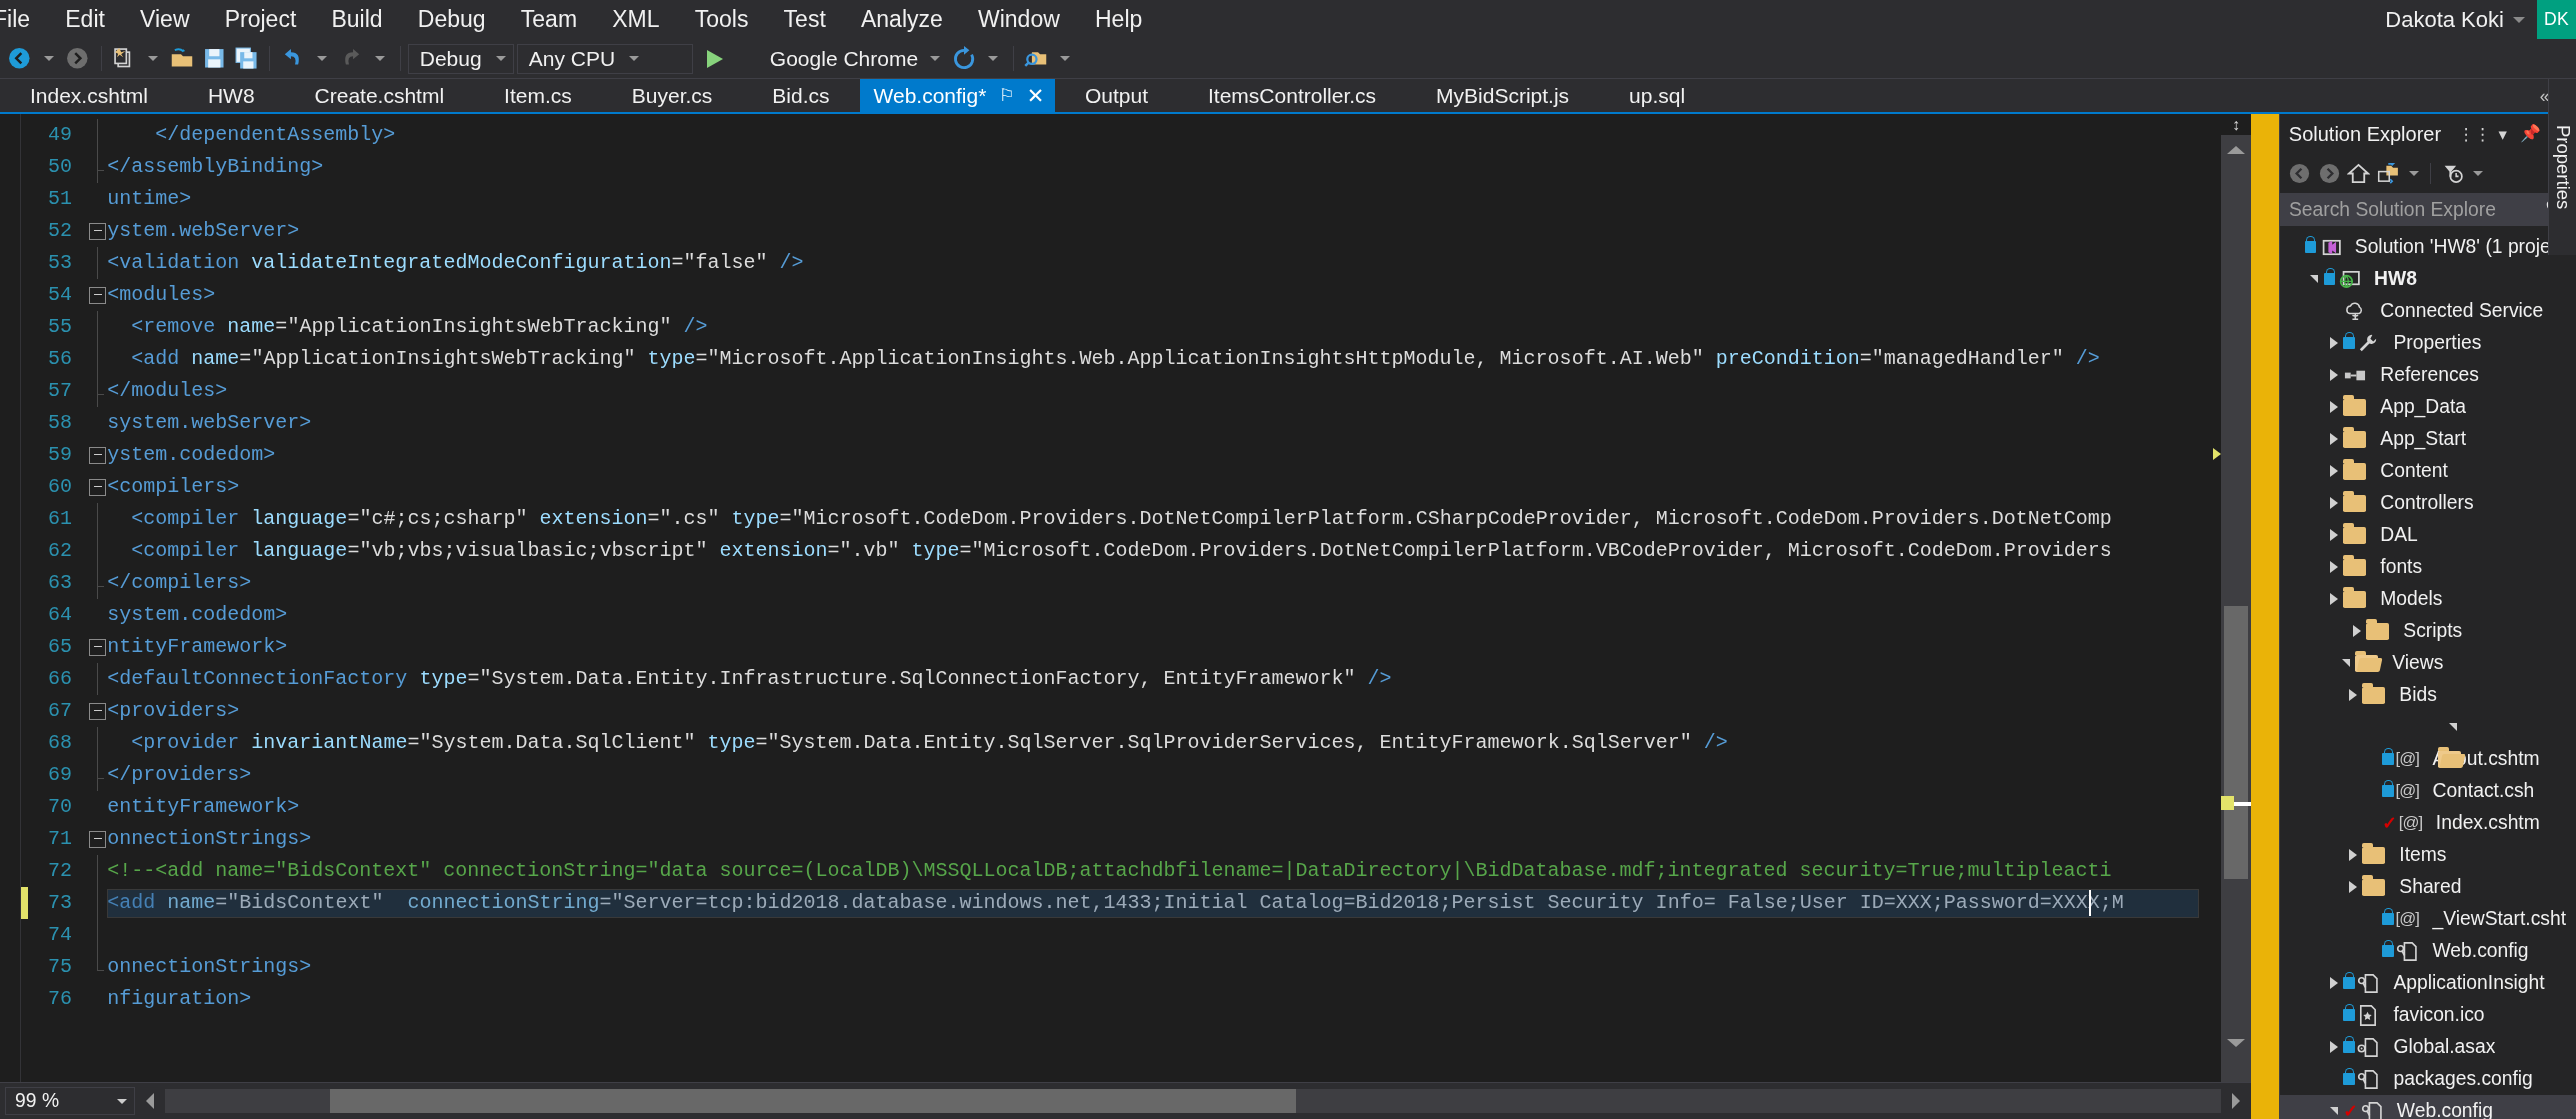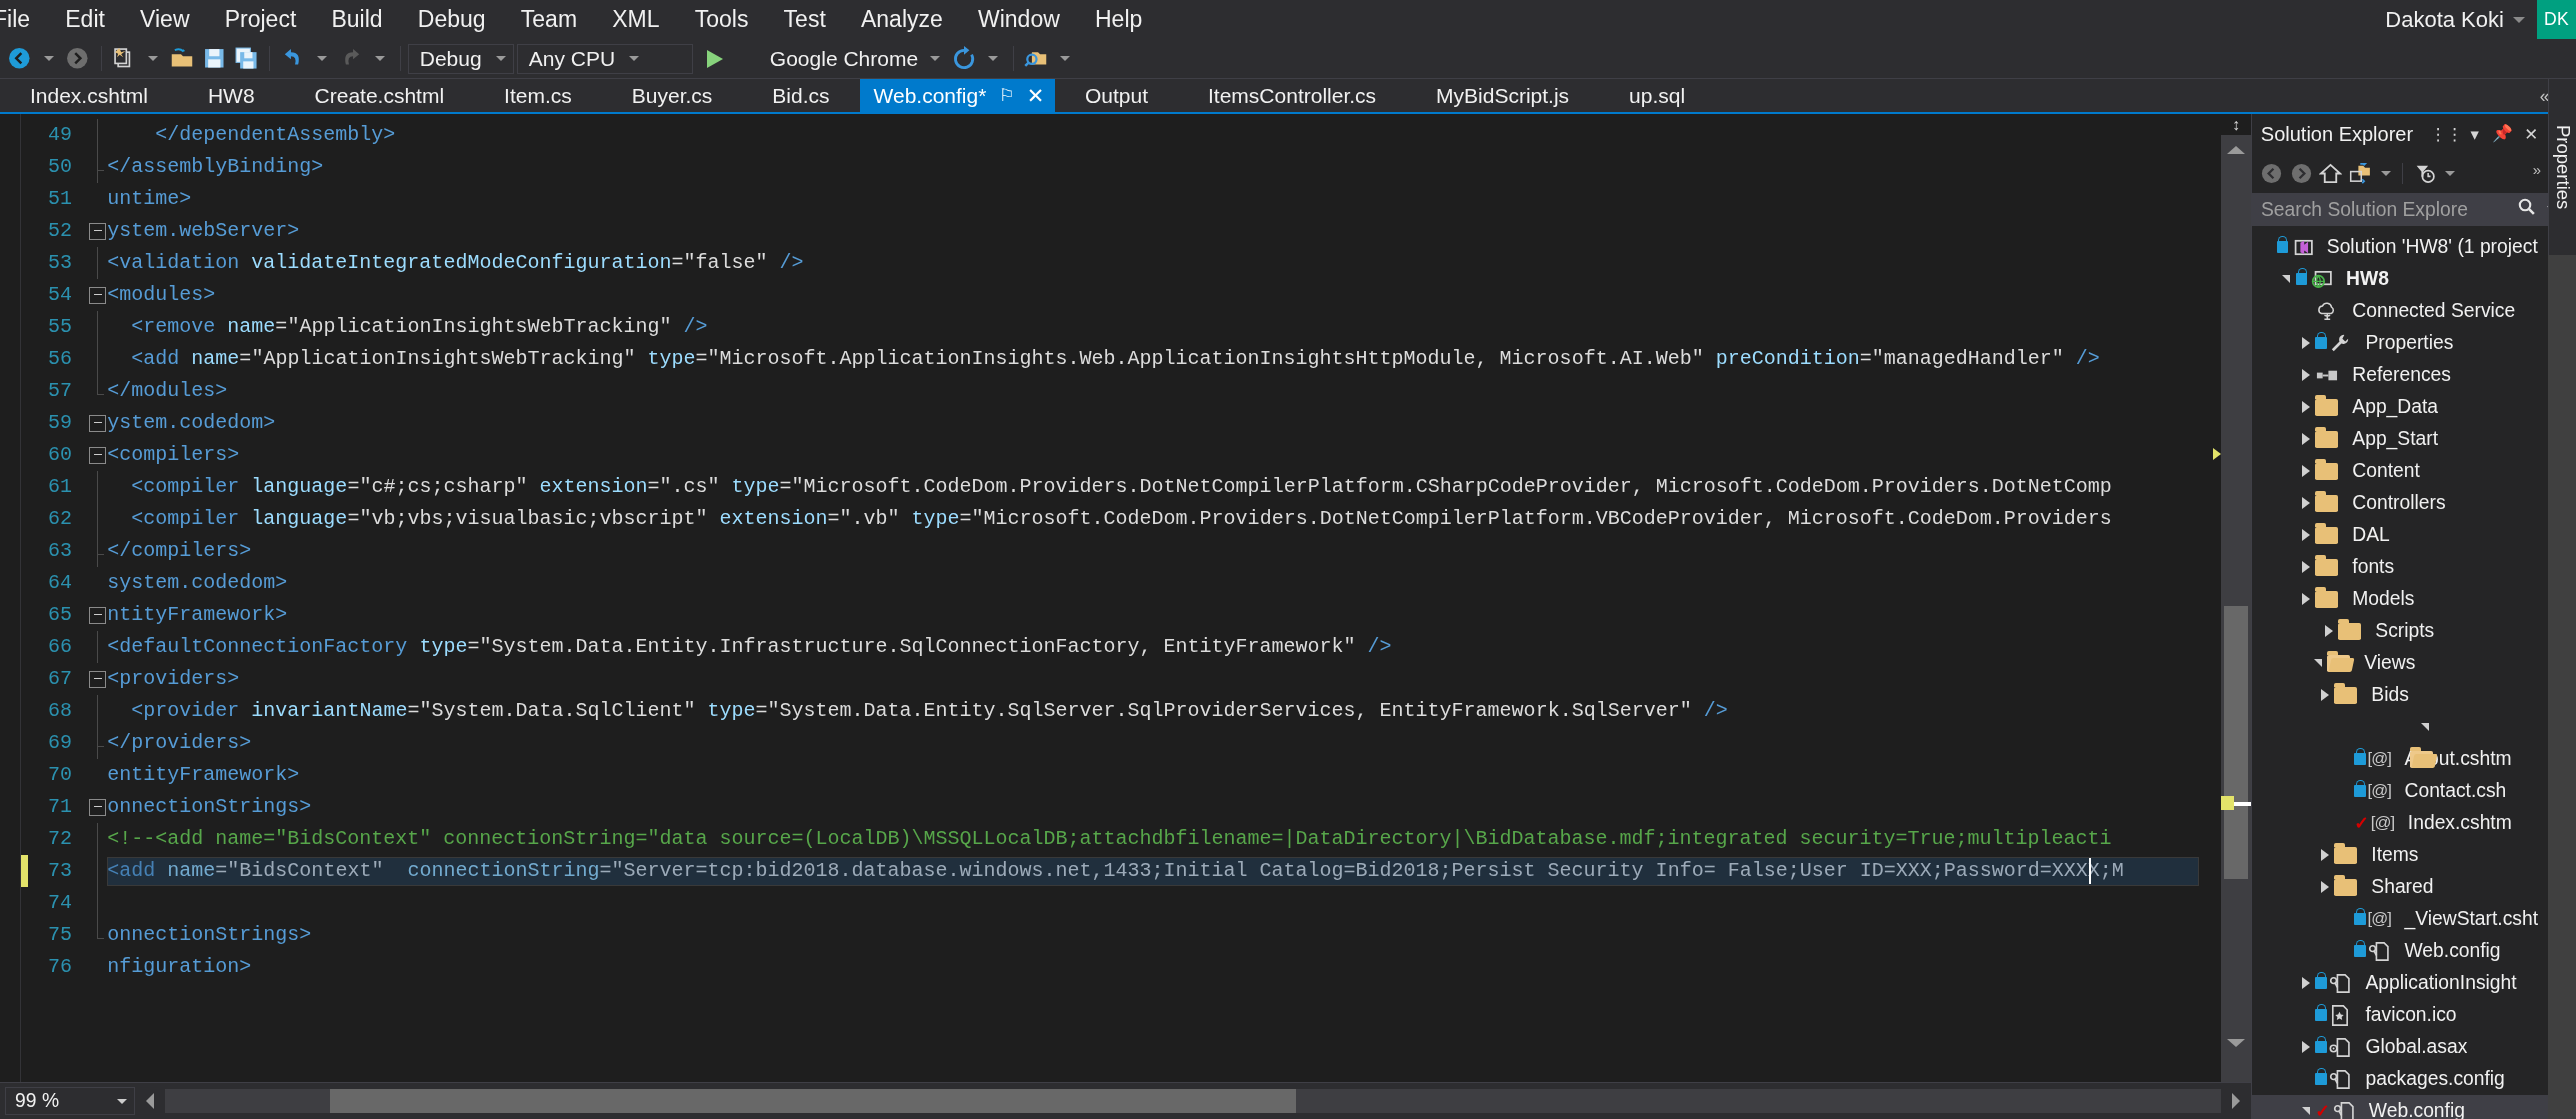--- a/index.html
+++ b/index.html
@@ -145,21 +145,22 @@
     height: 35px;
     display: flex; align-items: center;
     gap: 8.8px; padding-right: 8.8px;
     color: #c0c0c0; font-size: 17.6px;
   }
 
   
   .main {
     display: flex;
     height: 1005px;
-    background: #404040;
+    background: #eab308;
+    gap: 28px;
   }
 
   
   .editor-wrap {
     position: relative;
     width: 2251px;
     background: #1e1e1e;
     display: flex;
     flex-direction: column;
   }
@@ -731,20 +732,21 @@
       <div class="code-area" id="code-area">
           <div class="code-line"><span class="ln">49</span><span class="fold bar"></span><span class="code-text">    <span class="xtag">&lt;/dependentAssembly&gt;</span></span></div>
           <div class="code-line"><span class="ln">50</span><span class="fold barend"></span><span class="code-text"><span class="xtag">&lt;/assemblyBinding&gt;</span></span></div>
           <div class="code-line"><span class="ln">51</span><span class="fold bartop"></span><span class="code-text"><span class="xtag">untime&gt;</span></span></div>
           <div class="code-line"><span class="ln">52</span><span class="fold minus"></span><span class="code-text"><span class="xtag">ystem.webServer&gt;</span></span></div>
           <div class="code-line"><span class="ln">53</span><span class="fold bar"></span><span class="code-text"><span class="xtag">&lt;validation</span> <span class="xattr">validateIntegratedModeConfiguration</span><span class="xpunc">=</span><span class="xval">"false"</span> <span class="xtag">/&gt;</span></span></div>
           <div class="code-line"><span class="ln">54</span><span class="fold minus"></span><span class="code-text"><span class="xtag">&lt;modules&gt;</span></span></div>
           <div class="code-line"><span class="ln">55</span><span class="fold bar"></span><span class="code-text">  <span class="xtag">&lt;remove</span> <span class="xattr">name</span><span class="xpunc">=</span><span class="xval">"ApplicationInsightsWebTracking"</span> <span class="xtag">/&gt;</span></span></div>
           <div class="code-line"><span class="ln">56</span><span class="fold bar"></span><span class="code-text">  <span class="xtag">&lt;add</span> <span class="xattr">name</span><span class="xpunc">=</span><span class="xval">"ApplicationInsightsWebTracking"</span> <span class="xattr">type</span><span class="xpunc">=</span><span class="xval">"Microsoft.ApplicationInsights.Web.ApplicationInsightsHttpModule, Microsoft.AI.Web"</span> <span class="xattr">preCondition</span><span class="xpunc">=</span><span class="xval">"managedHandler"</span> <span class="xtag">/&gt;</span></span></div>
           <div class="code-line"><span class="ln">57</span><span class="fold barend"></span><span class="code-text"><span class="xtag">&lt;/modules&gt;</span></span></div>
+          <div class="code-line"><span class="ln">58</span><span class="fold bartop"></span><span class="code-text"><span class="xtag">system.webServer&gt;</span></span></div>
           <div class="code-line"><span class="ln">59</span><span class="fold minus"></span><span class="code-text"><span class="xtag">ystem.codedom&gt;</span></span></div>
           <div class="code-line"><span class="ln">60</span><span class="fold minus"></span><span class="code-text"><span class="xtag">&lt;compilers&gt;</span></span></div>
           <div class="code-line"><span class="ln">61</span><span class="fold bar"></span><span class="code-text">  <span class="xtag">&lt;compiler</span> <span class="xattr">language</span><span class="xpunc">=</span><span class="xval">"c#;cs;csharp"</span> <span class="xattr">extension</span><span class="xpunc">=</span><span class="xval">".cs"</span> <span class="xattr">type</span><span class="xpunc">=</span><span class="xval">"Microsoft.CodeDom.Providers.DotNetCompilerPlatform.CSharpCodeProvider, Microsoft.CodeDom.Providers.DotNetComp</span></span></div>
           <div class="code-line"><span class="ln">62</span><span class="fold bar"></span><span class="code-text">  <span class="xtag">&lt;compiler</span> <span class="xattr">language</span><span class="xpunc">=</span><span class="xval">"vb;vbs;visualbasic;vbscript"</span> <span class="xattr">extension</span><span class="xpunc">=</span><span class="xval">".vb"</span> <span class="xattr">type</span><span class="xpunc">=</span><span class="xval">"Microsoft.CodeDom.Providers.DotNetCompilerPlatform.VBCodeProvider, Microsoft.CodeDom.Providers</span></span></div>
           <div class="code-line"><span class="ln">63</span><span class="fold barend"></span><span class="code-text"><span class="xtag">&lt;/compilers&gt;</span></span></div>
           <div class="code-line"><span class="ln">64</span><span class="fold bartop"></span><span class="code-text"><span class="xtag">system.codedom&gt;</span></span></div>
           <div class="code-line"><span class="ln">65</span><span class="fold minus"></span><span class="code-text"><span class="xtag">ntityFramework&gt;</span></span></div>
           <div class="code-line"><span class="ln">66</span><span class="fold bar"></span><span class="code-text"><span class="xtag">&lt;defaultConnectionFactory</span> <span class="xattr">type</span><span class="xpunc">=</span><span class="xval">"System.Data.Entity.Infrastructure.SqlConnectionFactory, EntityFramework"</span> <span class="xtag">/&gt;</span></span></div>
           <div class="code-line"><span class="ln">67</span><span class="fold minus"></span><span class="code-text"><span class="xtag">&lt;providers&gt;</span></span></div>
           <div class="code-line"><span class="ln">68</span><span class="fold bar"></span><span class="code-text">  <span class="xtag">&lt;provider</span> <span class="xattr">invariantName</span><span class="xpunc">=</span><span class="xval">"System.Data.SqlClient"</span> <span class="xattr">type</span><span class="xpunc">=</span><span class="xval">"System.Data.Entity.SqlServer.SqlProviderServices, EntityFramework.SqlServer"</span> <span class="xtag">/&gt;</span></span></div>

